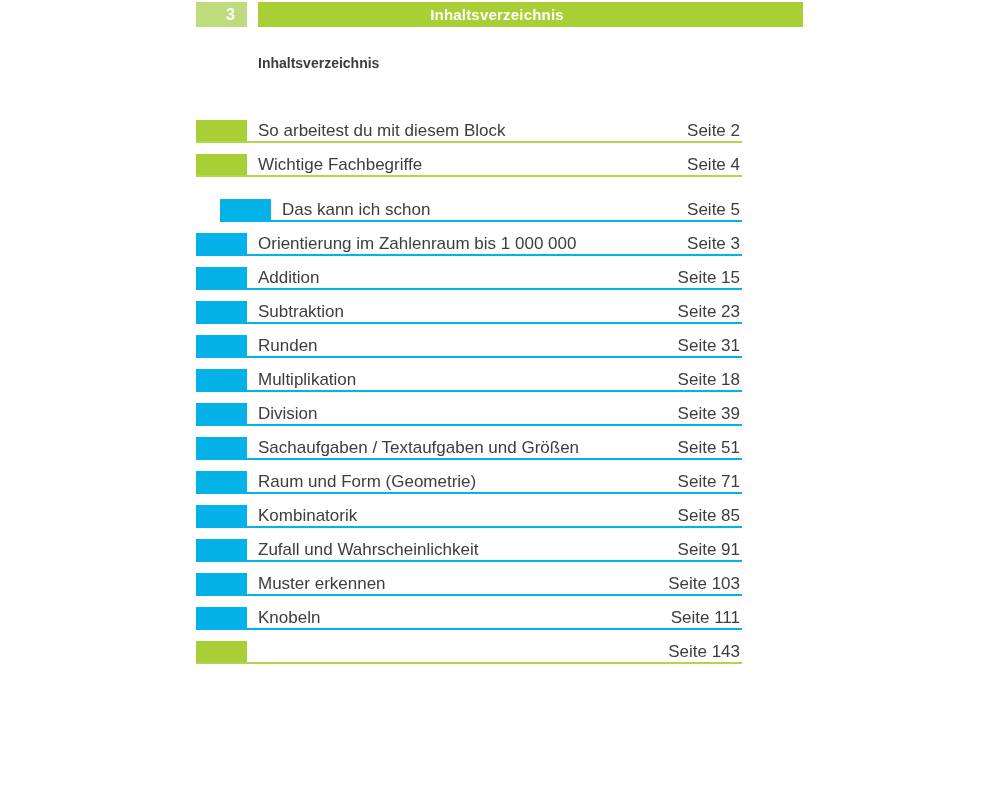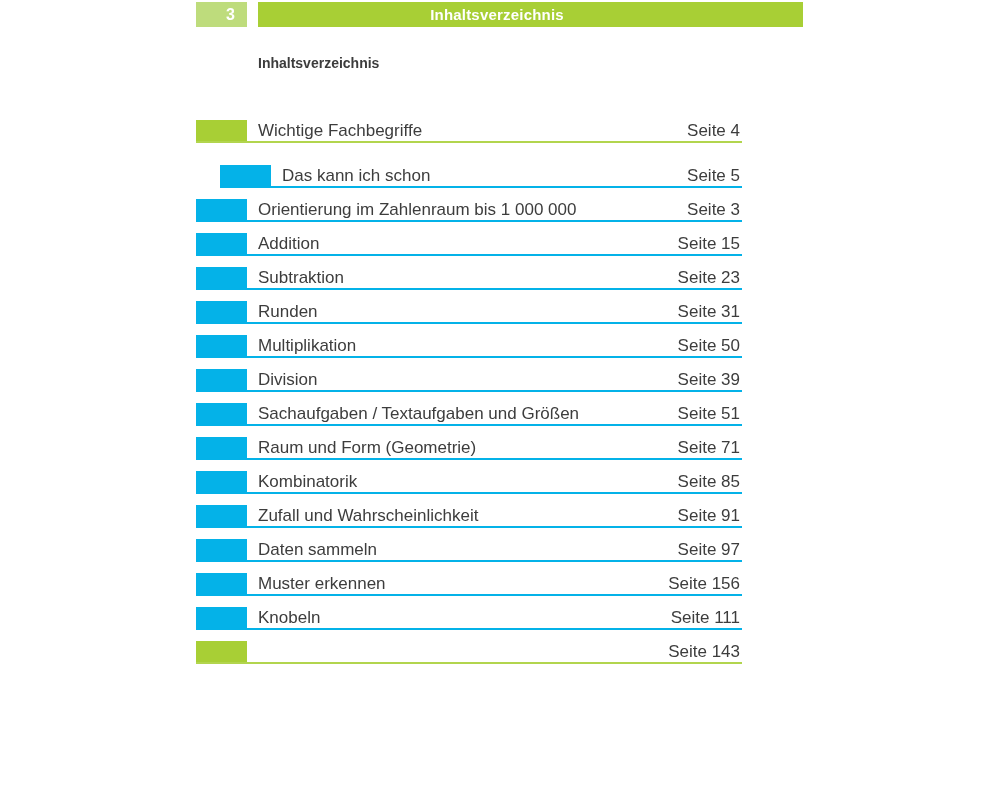--- a/index.html
+++ b/index.html
@@ -71,20 +71,26 @@
   <div class="header-bar">
     <div class="bar-label">Inhaltsverzeichnis</div>
   </div>
 
   <div class="subtitle">Inhaltsverzeichnis</div>
 
   <div class="toc" id="toc">
       <div class="toc-row c-green">
       <div class="chip"></div>
       <div class="rule"></div>
+      <span class="row-label">So arbeitest du mit diesem Block</span>
+      <span class="row-page">Seite 2</span>
+    </div>
+      <div class="toc-row c-green">
+      <div class="chip"></div>
+      <div class="rule"></div>
       <span class="row-label">Wichtige Fachbegriffe</span>
       <span class="row-page">Seite 4</span>
     </div>
       <div class="toc-row c-blue section-start">
       <div class="chip"></div>
       <div class="rule"></div>
       <span class="row-label">Das kann ich schon</span>
       <span class="row-page">Seite 5</span>
     </div>
       <div class="toc-row c-blue">
@@ -108,21 +114,21 @@
       <div class="toc-row c-blue">
       <div class="chip"></div>
       <div class="rule"></div>
       <span class="row-label">Runden</span>
       <span class="row-page">Seite 31</span>
     </div>
       <div class="toc-row c-blue">
       <div class="chip"></div>
       <div class="rule"></div>
       <span class="row-label">Multiplikation</span>
-      <span class="row-page">Seite 50</span>
+      <span class="row-page">Seite 18</span>
     </div>
       <div class="toc-row c-blue">
       <div class="chip"></div>
       <div class="rule"></div>
       <span class="row-label">Division</span>
       <span class="row-page">Seite 39</span>
     </div>
       <div class="toc-row c-blue">
       <div class="chip"></div>
       <div class="rule"></div>
@@ -143,28 +149,22 @@
     </div>
       <div class="toc-row c-blue">
       <div class="chip"></div>
       <div class="rule"></div>
       <span class="row-label">Zufall und Wahrscheinlichkeit</span>
       <span class="row-page">Seite 91</span>
     </div>
       <div class="toc-row c-blue">
       <div class="chip"></div>
       <div class="rule"></div>
-      <span class="row-label">Daten sammeln</span>
-      <span class="row-page">Seite 97</span>
-    </div>
-      <div class="toc-row c-blue">
-      <div class="chip"></div>
-      <div class="rule"></div>
       <span class="row-label">Muster erkennen</span>
-      <span class="row-page">Seite 156</span>
+      <span class="row-page">Seite 103</span>
     </div>
       <div class="toc-row c-blue">
       <div class="chip"></div>
       <div class="rule"></div>
       <span class="row-label">Knobeln</span>
       <span class="row-page">Seite 111</span>
     </div>
       <div class="toc-row c-green">
       <div class="chip"></div>
       <div class="rule"></div>

